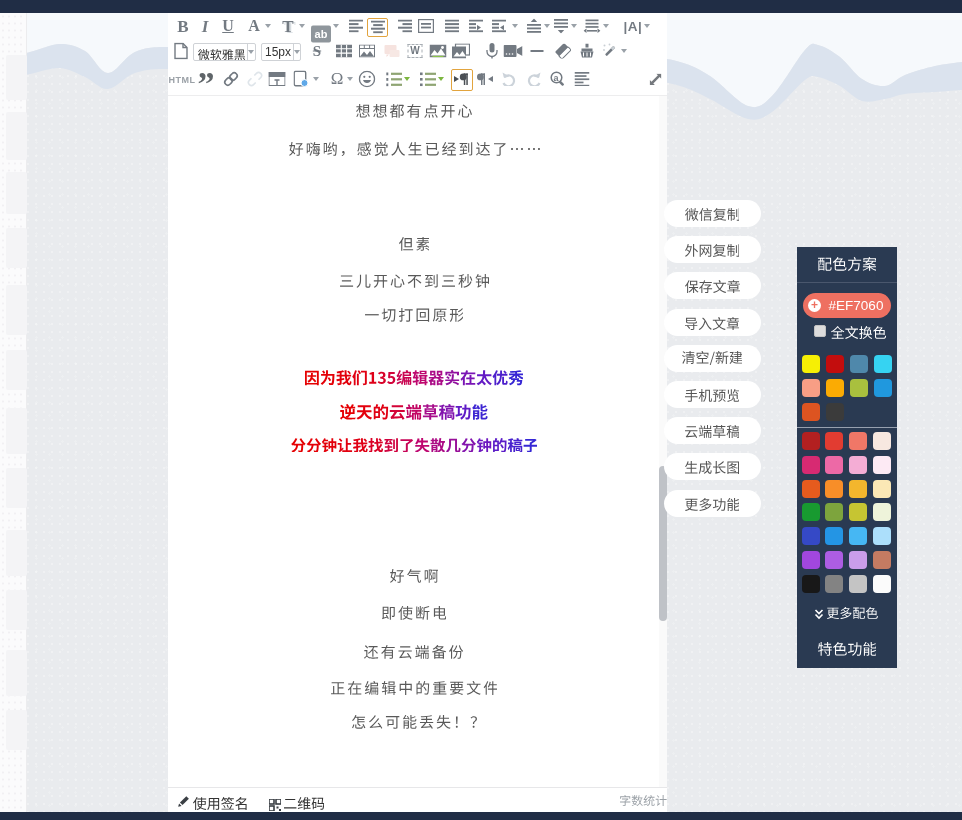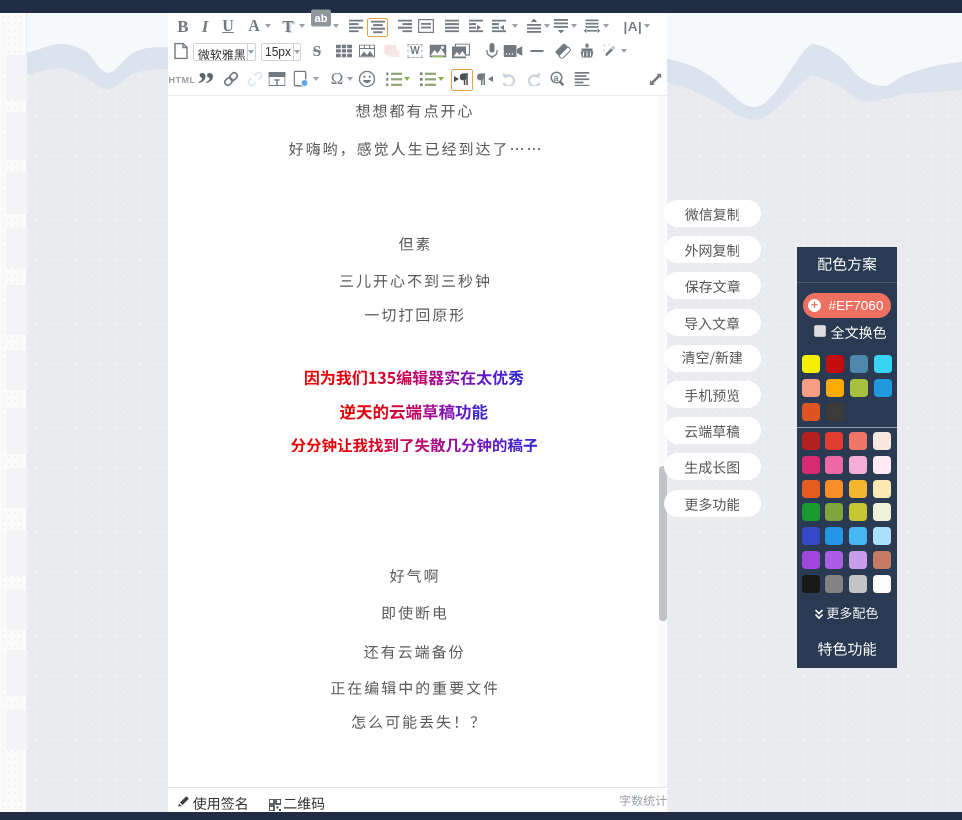--- a/index.html
+++ b/index.html
@@ -23,21 +23,21 @@
 <div class="ab" style="left:168px;top:13px;width:499px;height:799px;background:#fff;"></div>
 <div class="ab" style="left:168px;top:95px;width:499px;height:1px;background:#ededee;"></div>
 <div class="ab" style="left:168px;top:787px;width:499px;height:1px;background:#e7e7e9;"></div>
 <div class="ab" style="left:183.0px;top:26.0px;transform:translate(-50%,-50%);line-height:0;white-space:nowrap;"><span style="font-family:'Liberation Serif',serif;font-size:17px;color:#737a82;font-weight:bold;line-height:1;">B</span></div>
 <div class="ab" style="left:205.0px;top:26.0px;transform:translate(-50%,-50%);line-height:0;white-space:nowrap;"><span style="font-family:'Liberation Serif',serif;font-size:17px;color:#737a82;font-weight:bold;line-height:1;font-style:italic;">I</span></div>
 <div class="ab" style="left:228.0px;top:26.0px;transform:translate(-50%,-50%);line-height:0;white-space:nowrap;"><span style="font-family:'Liberation Serif',serif;font-size:16px;color:#737a82;font-weight:bold;line-height:1;text-decoration:underline;">U</span></div>
 <div class="ab" style="left:254.0px;top:26.0px;transform:translate(-50%,-50%);line-height:0;white-space:nowrap;"><span style="font-family:'Liberation Serif',serif;font-size:16px;color:#737a82;font-weight:bold;line-height:1;">A</span></div>
 <div class="ab" style="left:264.5px;top:24.0px;width:0;height:0;border-left:3.5px solid transparent;border-right:3.5px solid transparent;border-top:4px solid #9aa1a8;"></div>
 <div class="ab" style="left:288.0px;top:26.0px;transform:translate(-50%,-50%);line-height:0;white-space:nowrap;"><span style="position:relative;font-family:'Liberation Serif';font-weight:bold;font-size:17px;line-height:1;color:#737a82">T<span style="position:absolute;left:2px;top:2px;color:#d9dee2;z-index:-1">T</span></span></div>
 <div class="ab" style="left:298.5px;top:24.0px;width:0;height:0;border-left:3.5px solid transparent;border-right:3.5px solid transparent;border-top:4px solid #9aa1a8;"></div>
-<div class="ab" style="left:321.0px;top:18px;transform:translate(-50%,-50%);line-height:0;white-space:nowrap;">
+<div class="ab" style="left:321.0px;top:34px;transform:translate(-50%,-50%);line-height:0;white-space:nowrap;">
     <div style="width:20px;height:17px;background:#8f969c;border-radius:2px;color:#fff;font-size:11px;font-weight:bold;text-align:center;line-height:17px;">ab</div>
   </div>
 <div class="ab" style="left:332.5px;top:24.0px;width:0;height:0;border-left:3.5px solid transparent;border-right:3.5px solid transparent;border-top:4px solid #9aa1a8;"></div>
 <div class="ab" style="left:356.0px;top:26.0px;transform:translate(-50%,-50%);line-height:0;white-space:nowrap;"><svg width="14" height="13" viewBox="0 0 14 13">
       <rect x="0.0" y="0.0" width="14.0" height="2.0" fill="#737a82"></rect>
       <rect x="0.0" y="3.6" width="9.5" height="2.0" fill="#737a82"></rect>
       <rect x="0.0" y="7.2" width="14.0" height="2.0" fill="#737a82"></rect>
       <rect x="0.0" y="10.8" width="9.5" height="2.0" fill="#737a82"></rect>
     </svg></div>
 <div class="ab" style="left:367px;top:18px;width:21px;height:19px;border:1px solid #e2a43e;border-radius:2px;background:#fff;"></div>

